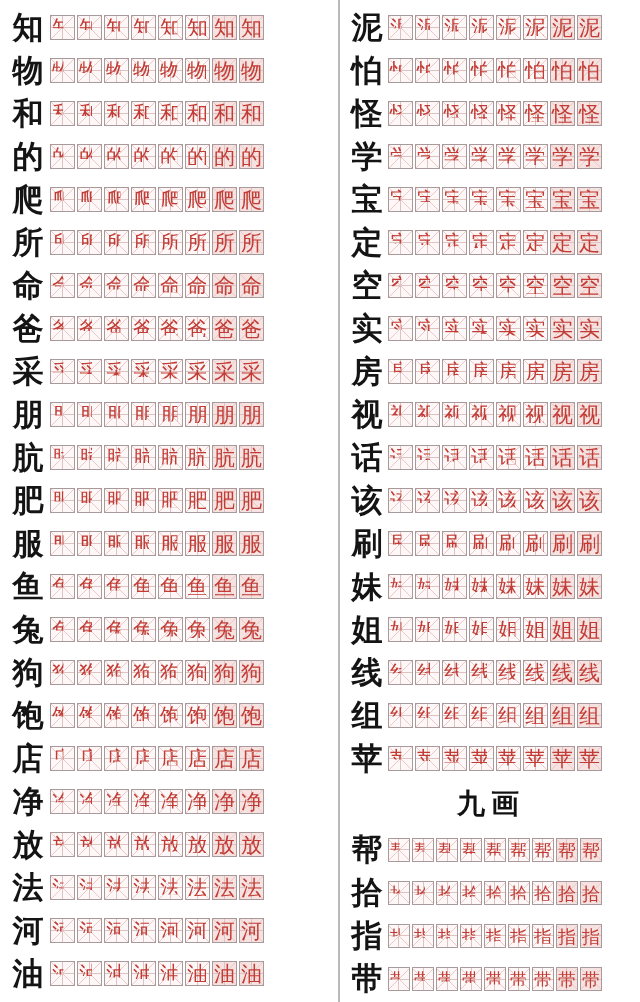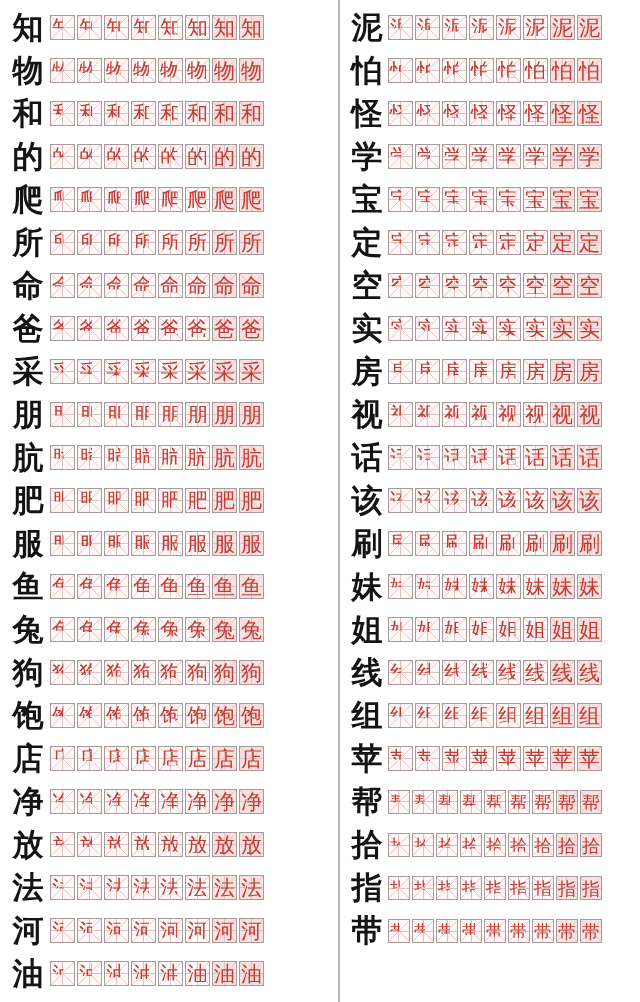--- a/index.html
+++ b/index.html
@@ -1251,20 +1251,21 @@
             </div>
             <div class="box done">
               <span class="glyph" style="clip-path: inset(0px 7% 7% 0px);">苹</span>
             </div>
             <div class="box done">
               <span class="glyph" style="clip-path: inset(0px 0% 0% 0px);">苹</span>
             </div>
           </div>
         </div>
       </div>
+    <div class="section-header">九画</div>
     <div id="right-rows-b">
         <div class="row">
           <span class="hanzi">帮</span>
           <div class="boxes n9">
             <div class="box">
               <span class="glyph" style="clip-path: inset(0px 46% 46% 0px);">帮</span>
             </div>
             <div class="box">
               <span class="glyph" style="clip-path: inset(0px 40% 40% 0px);">帮</span>
             </div>

